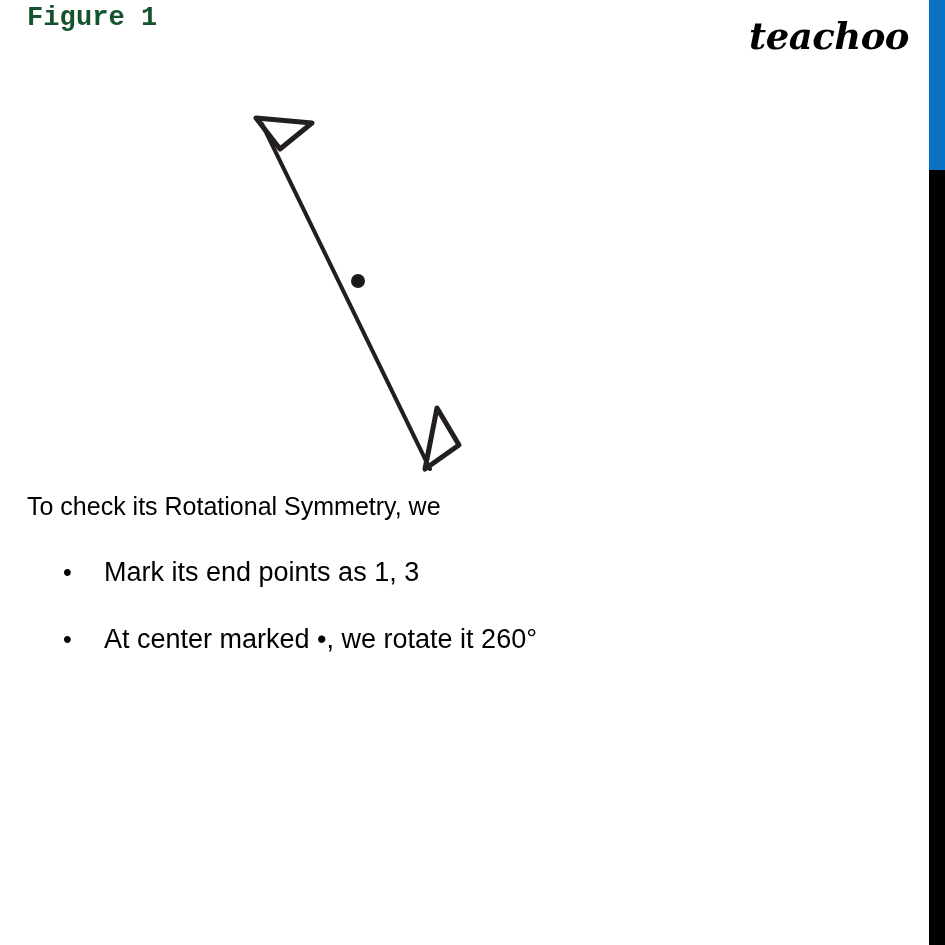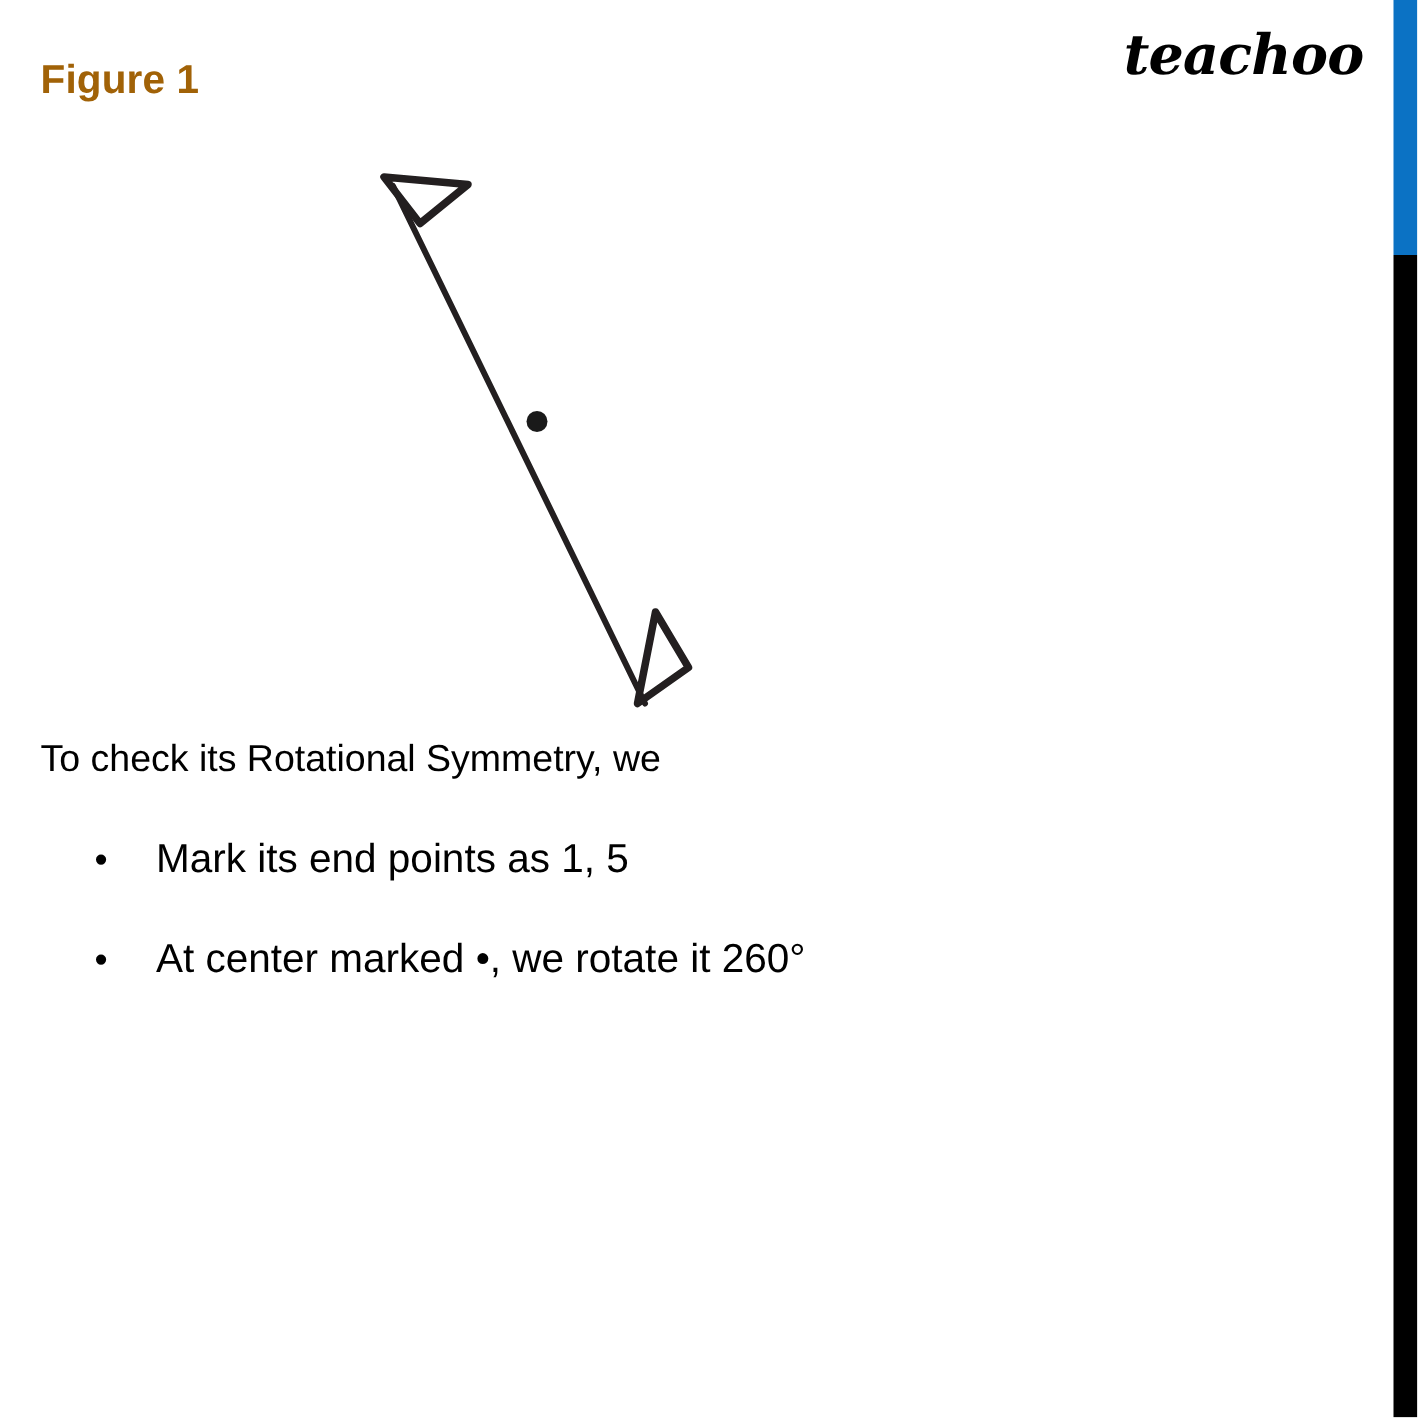--- a/index.html
+++ b/index.html
@@ -31,26 +31,27 @@
     top: 170px;
     width: 16px;
     height: 775px;
     background: #000000;
   }
 
   
   #figure-title {
     position: absolute;
     left: 27px;
-    top: 38px;
+    top: 3px;
     font-size: 27px;
     font-weight: bold;
-    color: #a16207;
+    color: #14532d;
     letter-spacing: 0.1px;
     white-space: nowrap;
+    font-family: Liberation Mono, monospace;
   }
   #brand-logo {
     position: absolute;
     right: 36px;
     top: 14px;
     font-family: "DejaVu Serif", serif;
     font-size: 37px;
     font-weight: bold;
     font-style: italic;
     color: #000000;
@@ -122,21 +123,21 @@
       <polygon points="207,313 229,350 195,374" fill="none" stroke="#231f20" stroke-width="5" stroke-linejoin="round"></polygon>
 
       <circle cx="128" cy="186" r="7" fill="#1a1a1a"></circle>
     </svg>
   </div>
 
   <div id="intro-line">To check its Rotational Symmetry, we</div>
 
   <div class="bullet-row" id="bullet-row-1">
     <span class="bullet-marker">•</span>
-    <span><span class="bold">Mark its end points</span><span> as 1, 5</span></span>
+    <span><span class="bold">Mark its end points</span><span> as 1, 3</span></span>
   </div>
 
   <div class="bullet-row" id="bullet-row-2">
     <span class="bullet-marker">•</span>
     <span><span>At center marked •, we rotate it 2</span><span class="bold">60°</span></span>
   </div>
 
 </div>
 
 </body></html>

